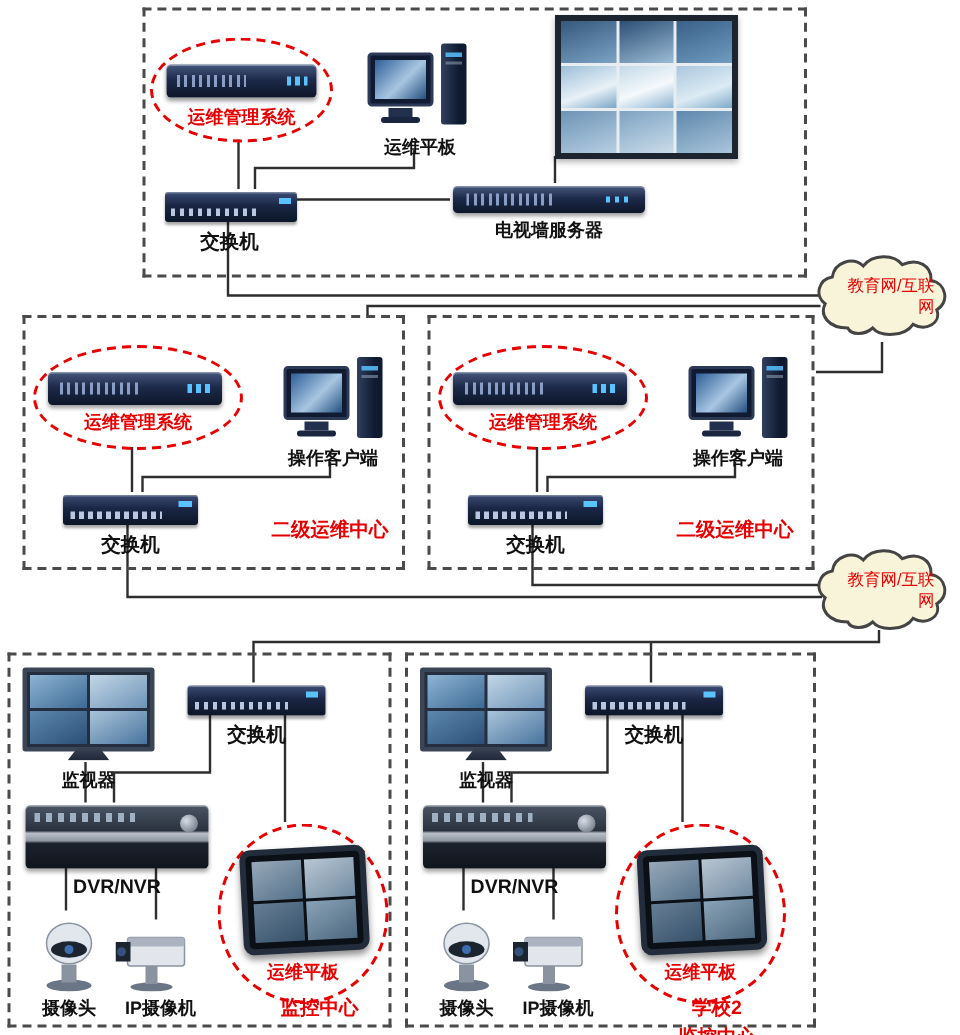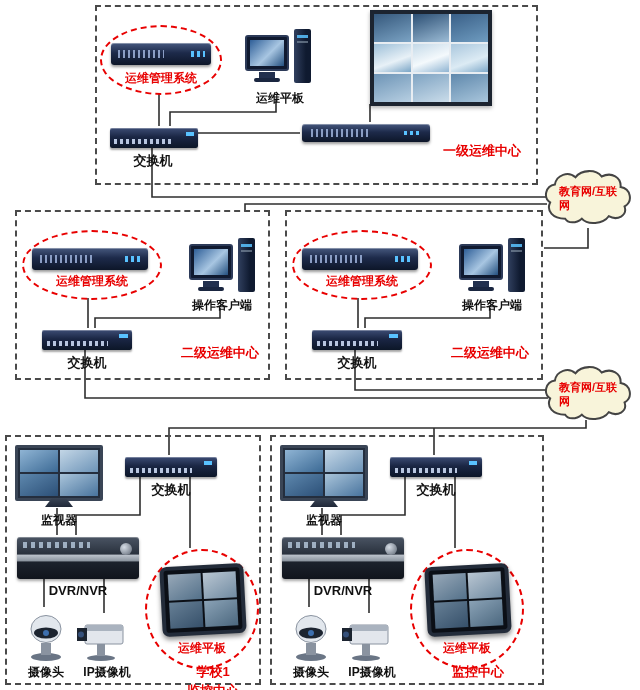--- a/index.html
+++ b/index.html
@@ -83,22 +83,22 @@
         transform:rotate(-3deg);box-shadow:0 3px 5px rgba(0,0,0,.45)}
   .tablet i:nth-child(1){background:linear-gradient(150deg,#97a8b8,#5a7智?0)}
   .tablet i:nth-child(1){background:linear-gradient(150deg,#97a8b8,#54718a)}
   .tablet i:nth-child(2){background:linear-gradient(150deg,#b9c6d2,#718ba2)}
   .tablet i:nth-child(3){background:linear-gradient(150deg,#667f95,#36506a)}
   .tablet i:nth-child(4){background:linear-gradient(150deg,#8aa2b6,#4c687f)}
 
   
   .cloud{position:absolute}
   .cloud svg{position:absolute;left:0;top:0;width:100%;height:100%}
-  .cloud-text{position:absolute;left:16px;top:15px;width:64px;text-align:left;
-        font-size:11px;font-weight:bold;color:#e80000;line-height:1.25}
+  .cloud-text{position:absolute;left:16px;top:15px;width:64px;text-align:right;
+        font-size:11px;font-weight:normal;color:#e80000;line-height:1.25}
 </style>
 </head>
 <body>
 
 <div id="canvas">
 
   <svg class="wires">
     <polyline points="159,93 159,126"></polyline>
     <polyline points="276,100 276,112 170,112 170,126"></polyline>
     <polyline points="370,104 370,122"></polyline>
@@ -149,23 +149,23 @@
         <i></i>
       <i></i>
         <i></i>
         <i></i>
     </div>
 
     <div class="nswitch" style="left:13px;top:121px;width:88px;height:20px"></div>
     <div class="lbl big" style="left:6px;top:146px;width:100px">交换机</div>
 
     <div class="rack" style="left:205px;top:117px;width:128px;height:18px"></div>
+    <div class="lbl" style="left:190px;top:139px;width:158px">电视墙服务器</div>
 
     <div class="site-title" style="left:330px;top:135px;width:110px">
-      <div>一级运维中心</div>
     </div>
   </div>
 
   <div class="cloud" style="left:543px;top:170px;width:95px;height:60px">
     <svg viewBox="0 0 120 74" preserveAspectRatio="none">
       <path d="M28 60 C12 60 4 50 9 40 C0 34 3 20 15 18 C17 6 32 1 41 9 C49 -1 67 -1 74 8 C87 2 99 9 98 21 C111 23 114 39 103 45 C107 56 94 63 83 57 C76 67 56 68 49 60 C42 66 31 66 28 60 Z" fill="#f8f4da" stroke="#444" stroke-width="2.5"></path>
     </svg>
     <div class="cloud-text">教育网/互联网</div>
   </div>
 
@@ -257,21 +257,20 @@
     <div class="hl-ellipse" style="left:138px;top:112px;width:114px;height:120px"></div>
     <div class="tablet" style="left:154px;top:128px;width:84px;height:70px">
       <i></i>
         <i></i>
       <i></i>
         <i></i>
     </div>
     <div class="lbl red" style="left:146px;top:204px;width:98px">运维平板</div>
 
     <div class="site-title" style="left:156px;top:226px;width:100px">
-      <div>学校1</div>
       <div>监控中心</div>
     </div>
   </div>
 
   <div class="dashed-box" style="left:270px;top:435px;width:274px;height:250px">
     <div class="cmon" style="left:8px;top:8px;width:88px;height:56px">
       <i></i>
         <i></i>
       <i></i>
         <i></i>
@@ -306,17 +305,18 @@
     <div class="hl-ellipse" style="left:138px;top:112px;width:114px;height:120px"></div>
     <div class="tablet" style="left:154px;top:128px;width:84px;height:70px">
       <i></i>
         <i></i>
       <i></i>
         <i></i>
     </div>
     <div class="lbl red" style="left:146px;top:204px;width:98px">运维平板</div>
 
     <div class="site-title" style="left:156px;top:226px;width:100px">
+      <div>学校2</div>
       <div>监控中心</div>
     </div>
   </div>
 
 </div>
 
 </body></html>

